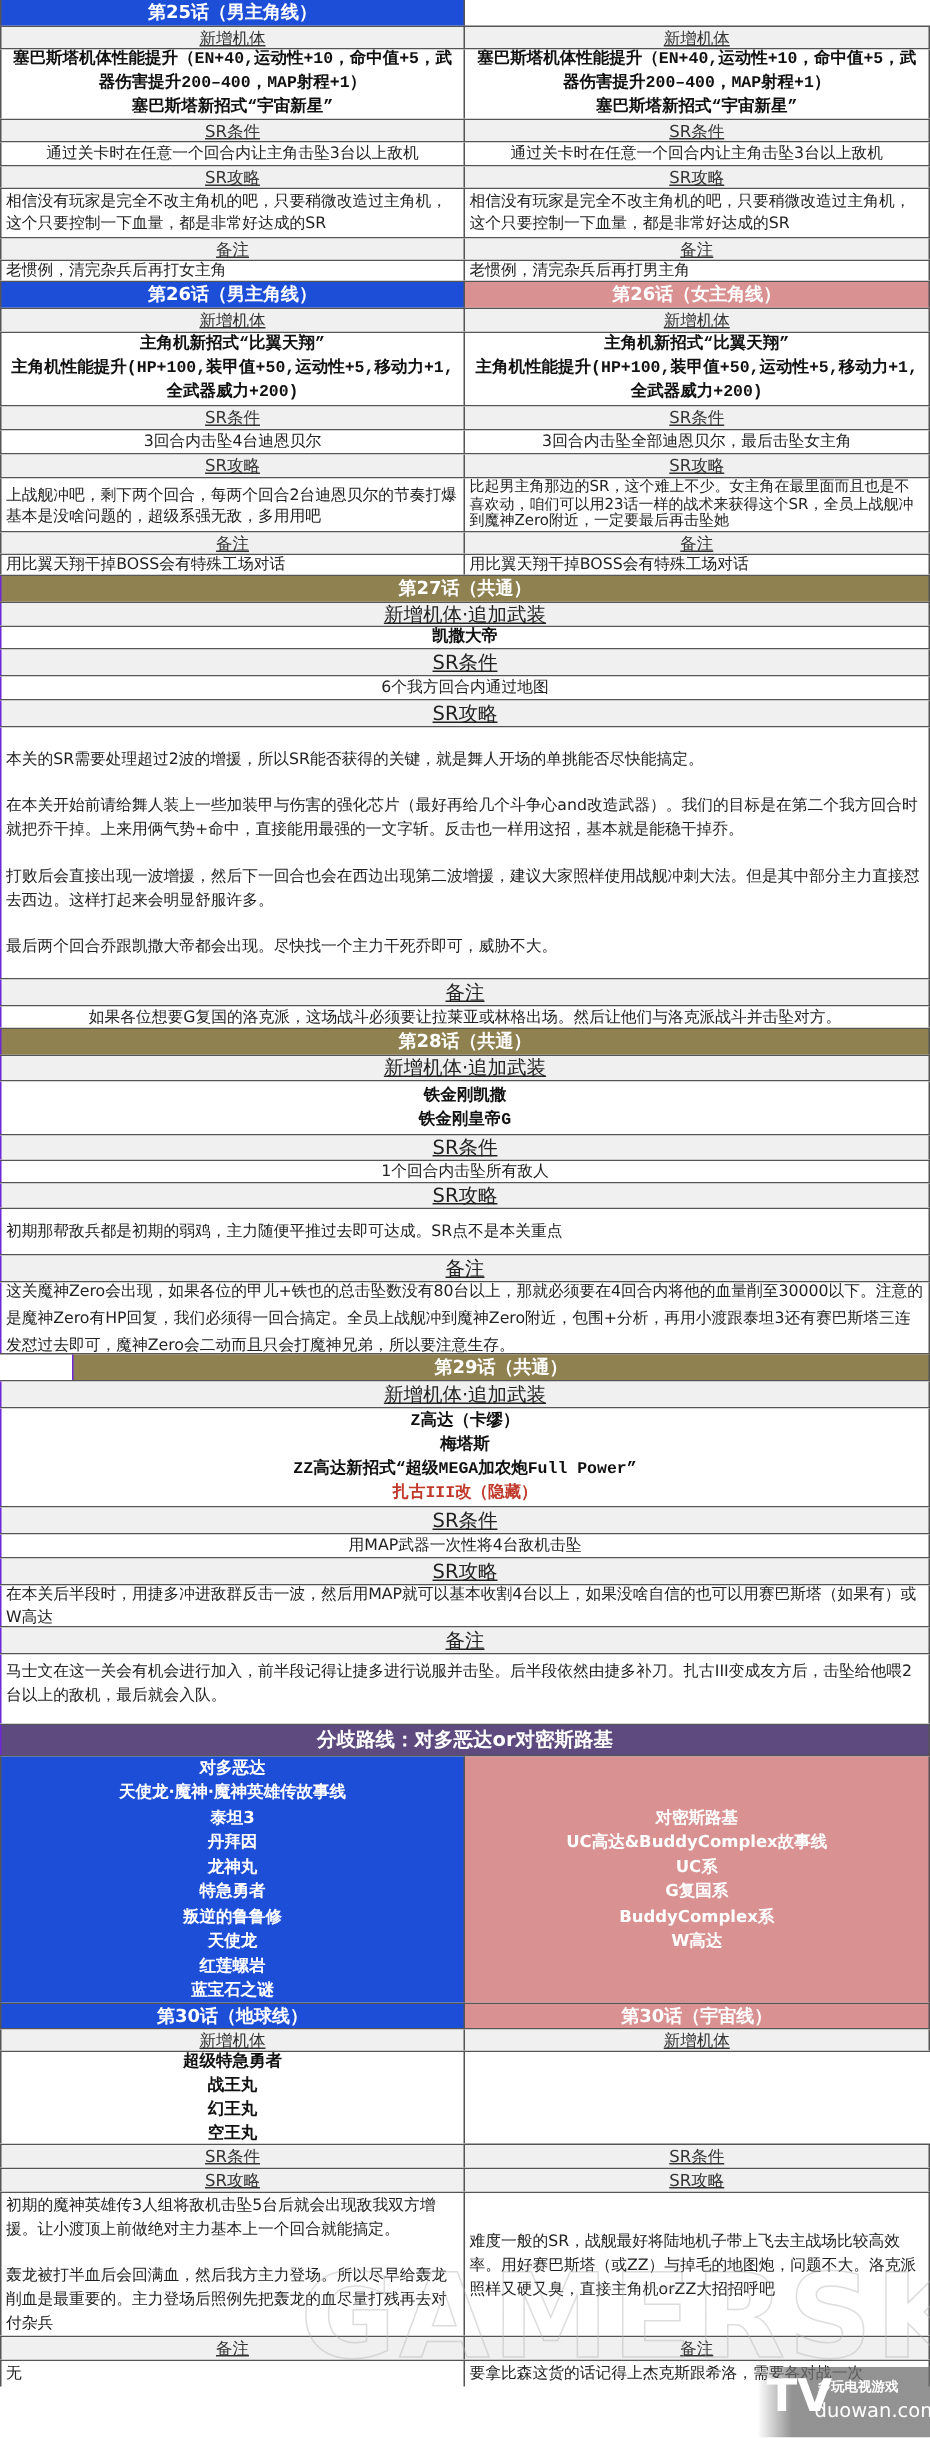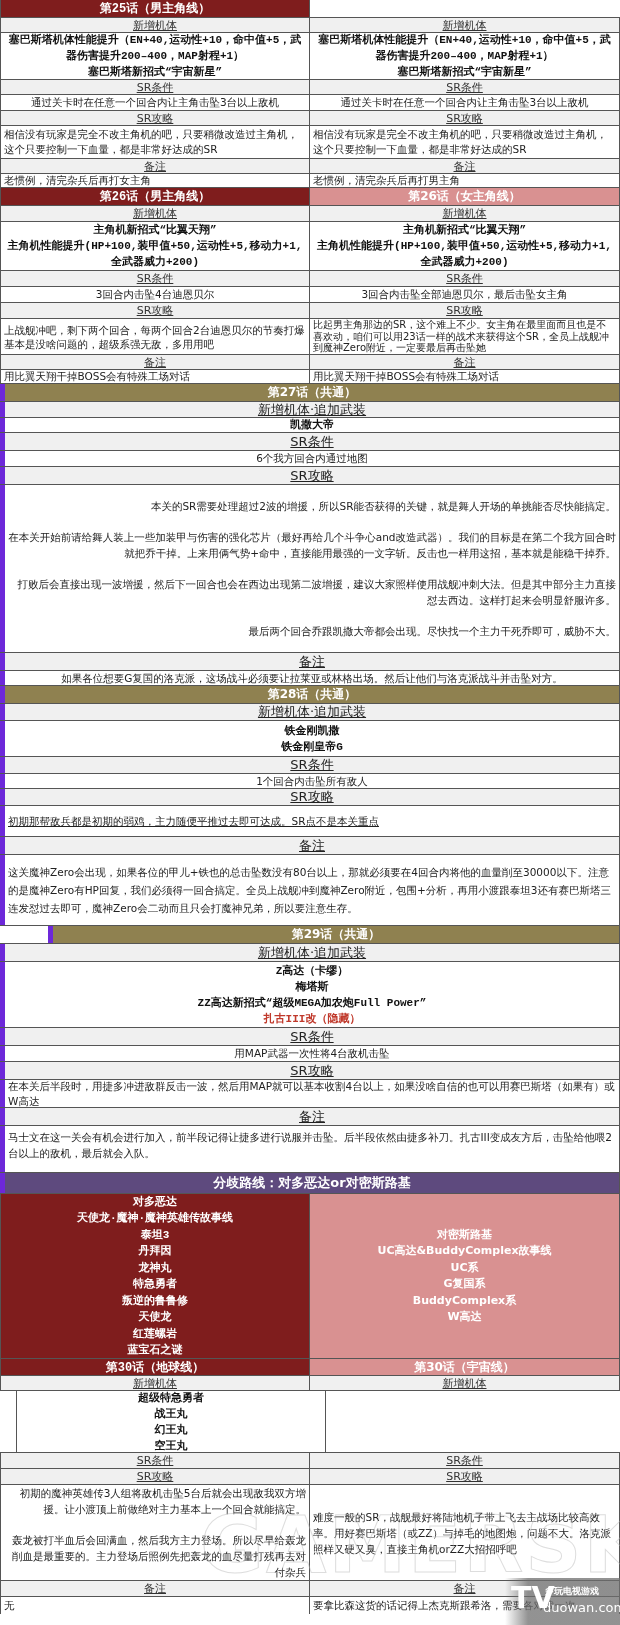--- a/index.html
+++ b/index.html
@@ -4,34 +4,34 @@
 <style>
   html, body { margin:0; padding:0; background:#ffffff; }
   body { width:620px; height:1625px; overflow:hidden; position:relative;
          font-family: "DejaVu Sans", "Liberation Sans", sans-serif; color:#222; }
   .page { position:absolute; left:0; top:0; width:620px; }
   .row { display:flex; width:620px; box-sizing:border-box; border-bottom:1px solid #555; }
   .cell { box-sizing:border-box; display:flex; flex-direction:column; justify-content:center; overflow:hidden; }
   .half { width:310px; }
   .half.left { border-right:1px solid #555; border-left:1px solid #555; }
   .half.right { border-right:1px solid #555; }
-  .full { width:620px; border-left:5px solid #6d28d9; border-right:1px solid #555; }
+  .full { width:620px; border-left:1px solid #6d28d9; border-right:1px solid #555; }
   .center { text-align:center; align-items:center; }
   .hdr { color:#fff; font-weight:bold; font-size:12px; text-align:center; }
-  .blue { background:#7f1d1d;font-family:Liberation Mono, monospace; }
+  .blue { background:#1d4ed8; }
   .pink { background:#d99191; }
   .olive { background:#8f8150; }
   .purple { background:#5e4a7e; font-size:13px; }
   .sub { background:#f0f0f0; font-size:11px; color:#333; text-align:center;text-decoration:underline; }
   .sub.big { font-size:13px; color:#222; }
   .plain { background:#fff; font-size:10.5px; line-height:15px; padding:0 3px; }
   .bold { font-weight:bold; color:#111; font-size:11px; line-height:16px;font-family:Liberation Mono, monospace; }
   .red { color:#c0392b; }
   .orange { color:#e67e22; }
-  .para { margin:0;text-align:right; }
+  .para { margin:0; }
   .gap { height:15px; }
   .branch-list { color:#fff; font-weight:bold; font-size:11px; line-height:16.5px; text-align:center; }
   .watermark { position:absolute; left:200px; top:1500px; font-size:78px; font-weight:bold;
                color:transparent; -webkit-text-stroke:1px rgba(180,180,180,0.45); letter-spacing:2px; pointer-events:none; }
   .tv-logo { position:absolute; left:505px; top:1578px; width:115px; height:47px;
              background:linear-gradient(90deg, rgba(110,110,110,0.0), rgba(110,110,110,0.75) 20%, rgba(110,110,110,0.75));
              color:#fff; }
   .tv-logo .tv { position:absolute; left:6px; top:2px; font-size:30px; font-weight:bold; font-family:"DejaVu Sans", sans-serif; }
   .tv-logo .cn { position:absolute; left:40px; top:7px; font-size:9px; font-weight:bold; }
   .tv-logo .url { position:absolute; left:38px; top:22px; font-size:13px; }
@@ -178,27 +178,27 @@
   </div>
   <div class="row" style="height:17px;">
     <div class="cell full sub big">SR条件</div>
   </div>
   <div class="row" style="height:15px;">
     <div class="cell full plain center">1个回合内击坠所有敌人</div>
   </div>
   <div class="row" style="height:17px;">
     <div class="cell full sub big">SR攻略</div>
   </div>
-  <div class="row" style="height:31px;text-decoration:underline;">
+  <div class="row" style="height:31px;">
     <div class="cell full plain">初期那帮敌兵都是初期的弱鸡，主力随便平推过去即可达成。SR点不是本关重点</div>
   </div>
   <div class="row" style="height:18px;">
     <div class="cell full sub big">备注</div>
   </div>
-  <div class="row" style="height:71px;">
+  <div class="row" style="height:48px;">
     <div class="cell full plain" style="line-height:18px;">这关魔神Zero会出现，如果各位的甲儿+铁也的总击坠数没有80台以上，那就必须要在4回合内将他的血量削至30000以下。注意的是魔神Zero有HP回复，我们必须得一回合搞定。全员上战舰冲到魔神Zero附近，包围+分析，再用小渡跟泰坦3还有赛巴斯塔三连发怼过去即可，魔神Zero会二动而且只会打魔神兄弟，所以要注意生存。</div>
   </div>
 
   <div class="row" style="height:18px;padding-left:48px;">
     <div class="cell full hdr olive">第29话（共通）</div>
   </div>
   <div class="row" style="height:18px;">
     <div class="cell full sub big">新增机体·追加武装</div>
   </div>
   <div class="row" style="height:66px;">
@@ -255,21 +255,21 @@
   </div>
 
   <div class="row" style="height:17px;">
     <div class="cell half left hdr blue">第30话（地球线）</div>
     <div class="cell half right hdr pink">第30话（宇宙线）</div>
   </div>
   <div class="row" style="height:15px;">
     <div class="cell half left sub">新增机体</div>
     <div class="cell half right sub">新增机体</div>
   </div>
-  <div class="row" style="height:62px;padding-left:16px;">
+  <div class="row" style="height:62px;">
     <div class="cell half left plain center bold">
       <div>超级特急勇者</div>
       <div>战王丸</div>
       <div>幻王丸</div>
       <div>空王丸</div>
     </div>
   </div>
   <div class="row" style="height:16px;">
     <div class="cell half left sub">SR条件</div>
     <div class="cell half right sub">SR条件</div>

